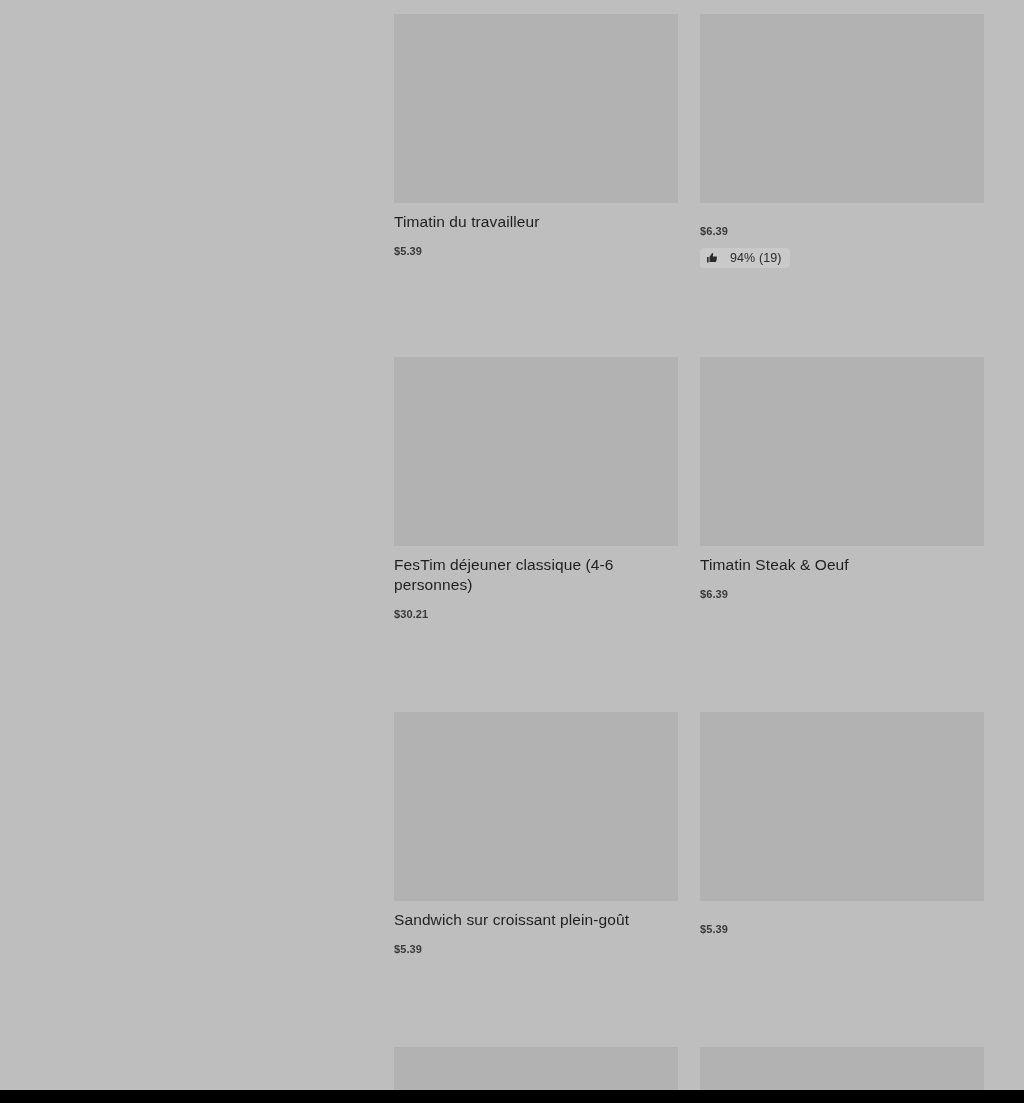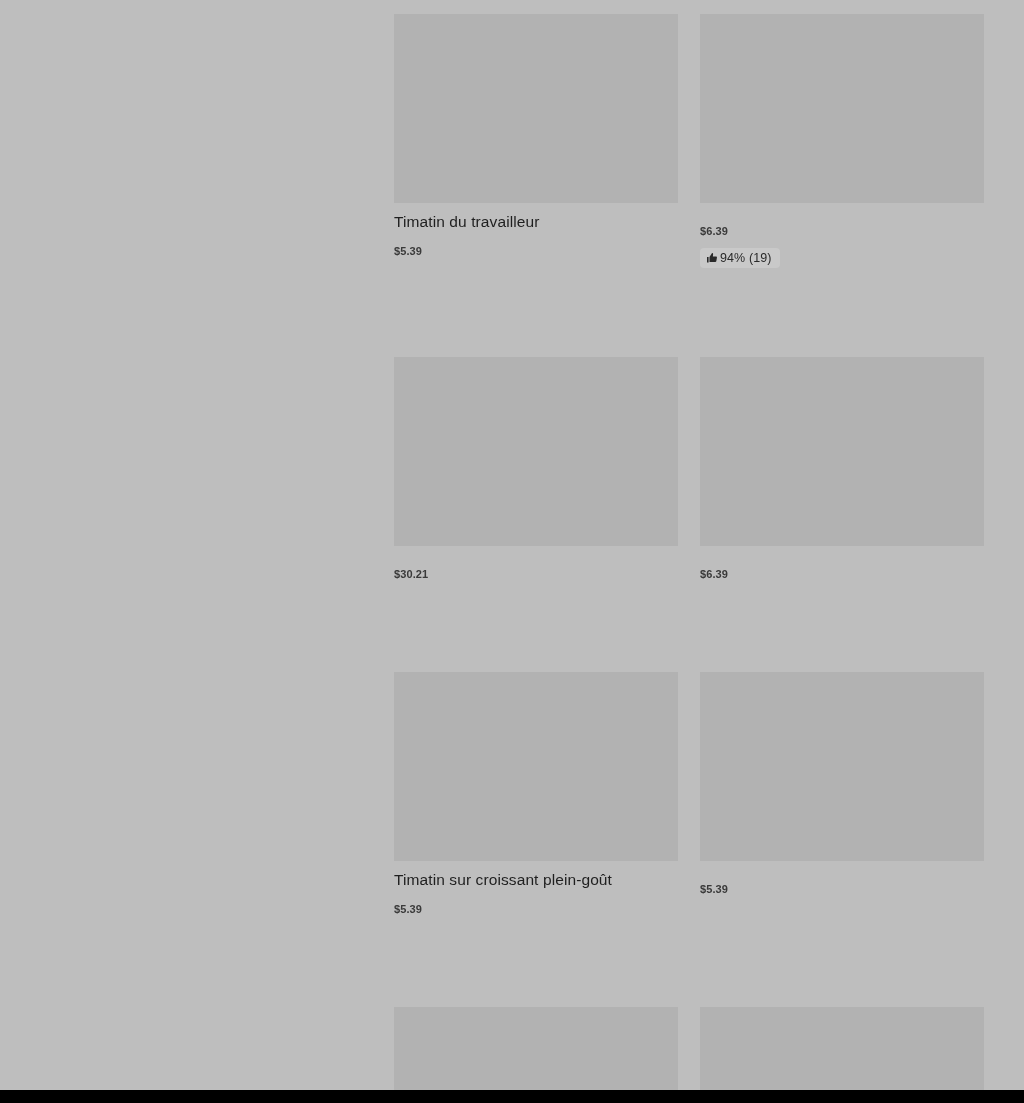--- a/index.html
+++ b/index.html
@@ -74,21 +74,21 @@
     line-height: 17px;
     color: #3a3a3a;
     margin-top: 11px;
     letter-spacing: 0.1px;
     font-weight: bold;
   }
 
   .rating-badge {
     display: inline-flex;
     align-items: center;
-    gap: 2px;
+    gap: 12px;
     background: #c9c9c9;
     border-radius: 4px;
     padding: 3px 8px 3px 6px;
     margin-top: 8px;
   }
 
   .rating-badge .thumb-icon {
     display: inline-block;
     width: 12px;
     height: 12px;
@@ -145,36 +145,38 @@
             </svg>
           </span>
           <span class="rating-text">94% (19)</span>
         </div>
       </div>
     </div>
 
     <div class="menu-card">
       <div class="card-image"></div>
       <div class="card-body">
+        <div class="card-title">FesTim déjeuner classique (4-6 personnes)</div>
         <div class="card-price">$30.21</div>
       </div>
       <div class="spacer-after-r2"></div>
     </div>
 
     <div class="menu-card">
       <div class="card-image"></div>
       <div class="card-body">
+        <div class="card-title">Timatin Steak &amp; Oeuf</div>
         <div class="card-price">$6.39</div>
       </div>
     </div>
 
     <div class="menu-card">
       <div class="card-image"></div>
       <div class="card-body">
-        <div class="card-title">Timatin sur croissant plein-goût</div>
+        <div class="card-title">Sandwich sur croissant plein-goût</div>
         <div class="card-price">$5.39</div>
       </div>
       <div class="spacer-after-r3"></div>
     </div>
 
     <div class="menu-card">
       <div class="card-image"></div>
       <div class="card-body">
         <div class="card-price">$5.39</div>
       </div>

